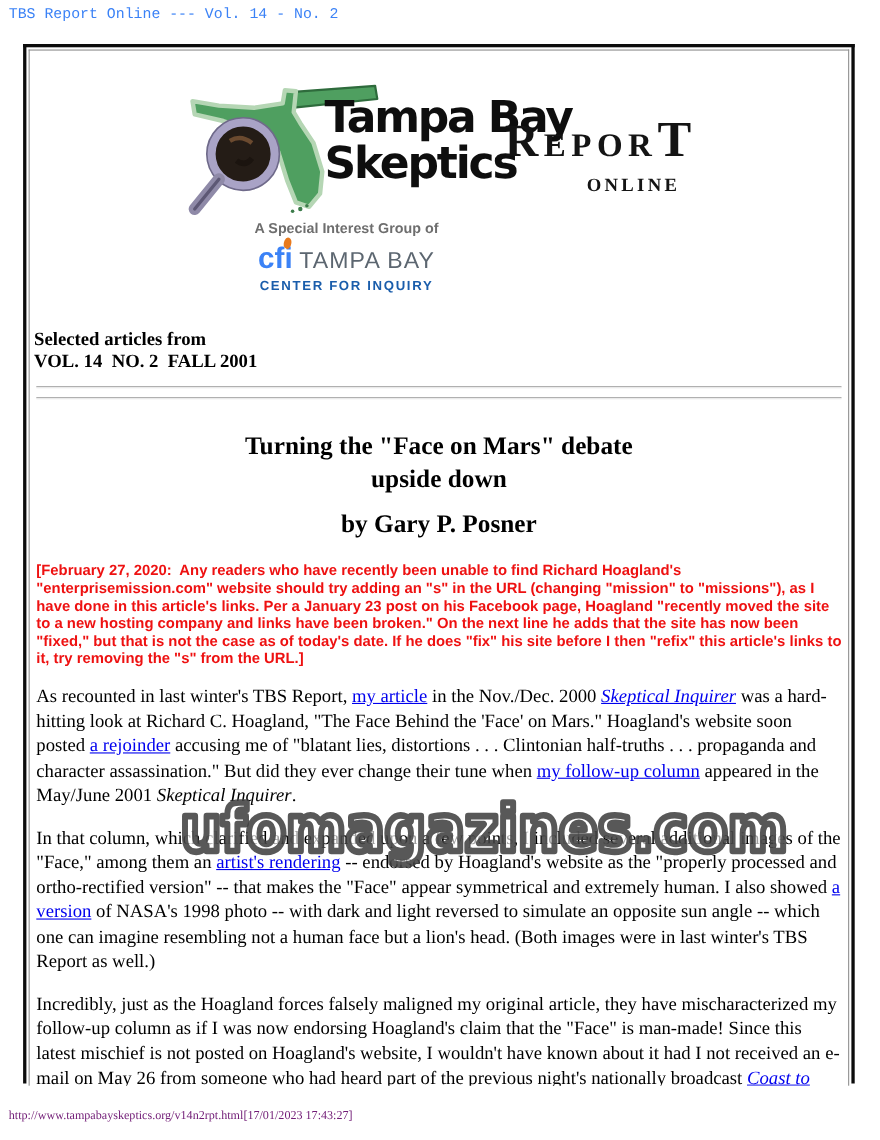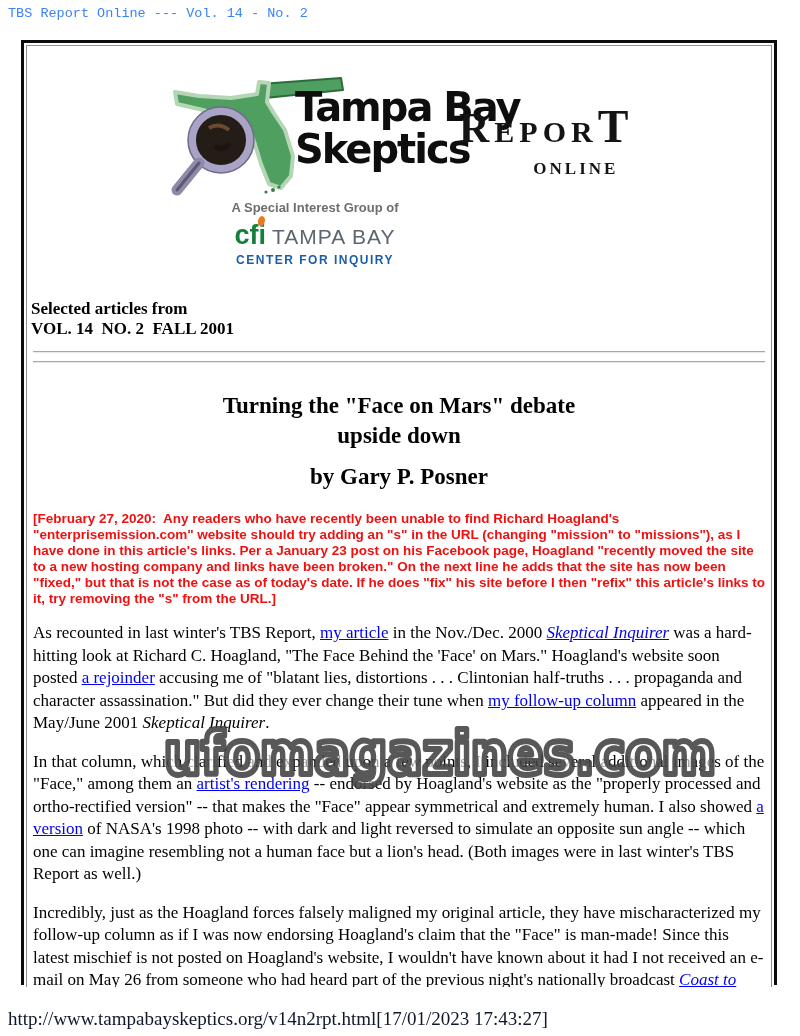--- a/index.html
+++ b/index.html
@@ -69,21 +69,21 @@
     font-weight: bold;
     font-size: 13px;
     color: #6e6e6e;
   }
   .cfi-line { margin-top: 5px; white-space: nowrap; }
   .cfi-word {
     position: relative;
     font-family: "Liberation Sans", sans-serif;
     font-weight: bold;
     font-size: 27px;
-    color: #15803d;
+    color: #3b82f6;
     letter-spacing: 0px;
   }
   .cfi-flame {
     position: absolute;
     display: inline-block;
     width: 7px; height: 10px;
     right: 1px; top: -4px;
     background: #e87a1e;
     border-radius: 60% 90% 50% 80%;
     transform: rotate(24deg);
@@ -150,23 +150,23 @@
   
   .watermark {
     position: absolute;
     left: 150px; top: 716px;
     pointer-events: none;
   }
   
   .url-footer {
     position: absolute;
     left: 8px; top: 1008px;
-    font-size: 19px;
+    font-size: 11px;
     font-family: "Liberation Serif", serif;
-    color: #0f172a;
+    color: #701a75;
   }
 </style>
 </head>
 <body>
 
 <div class="page">
 
   <div class="print-header">TBS Report Online --- Vol. 14 - No. 2</div>
 
   <div class="frame">

